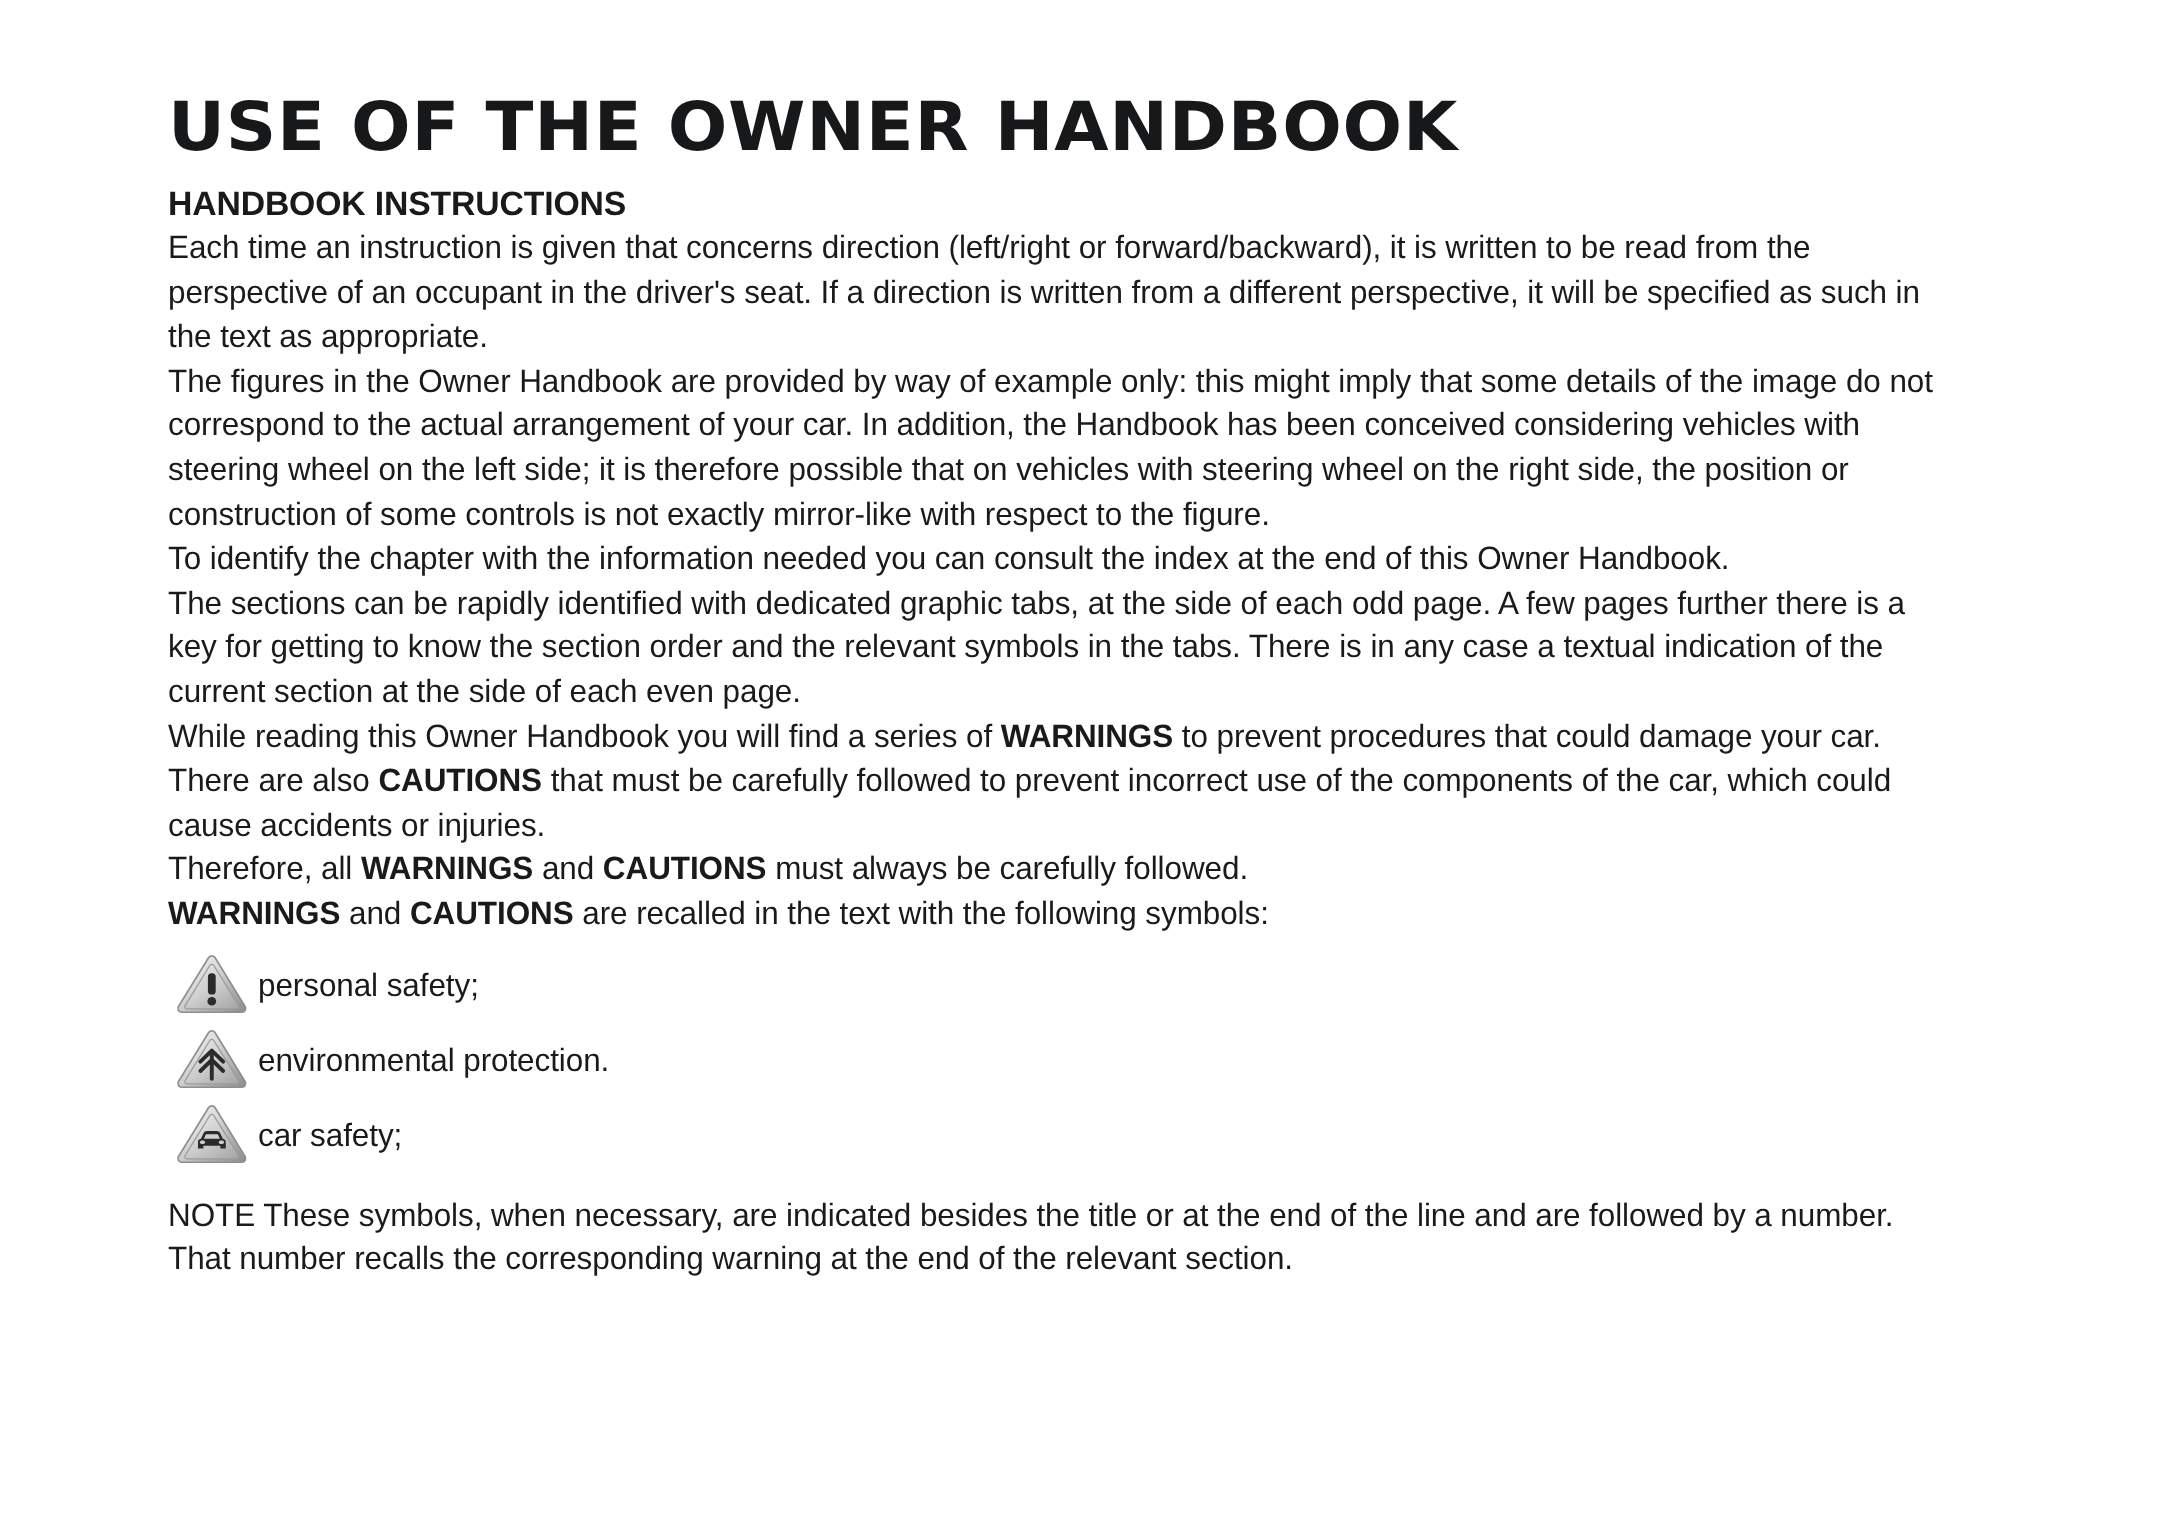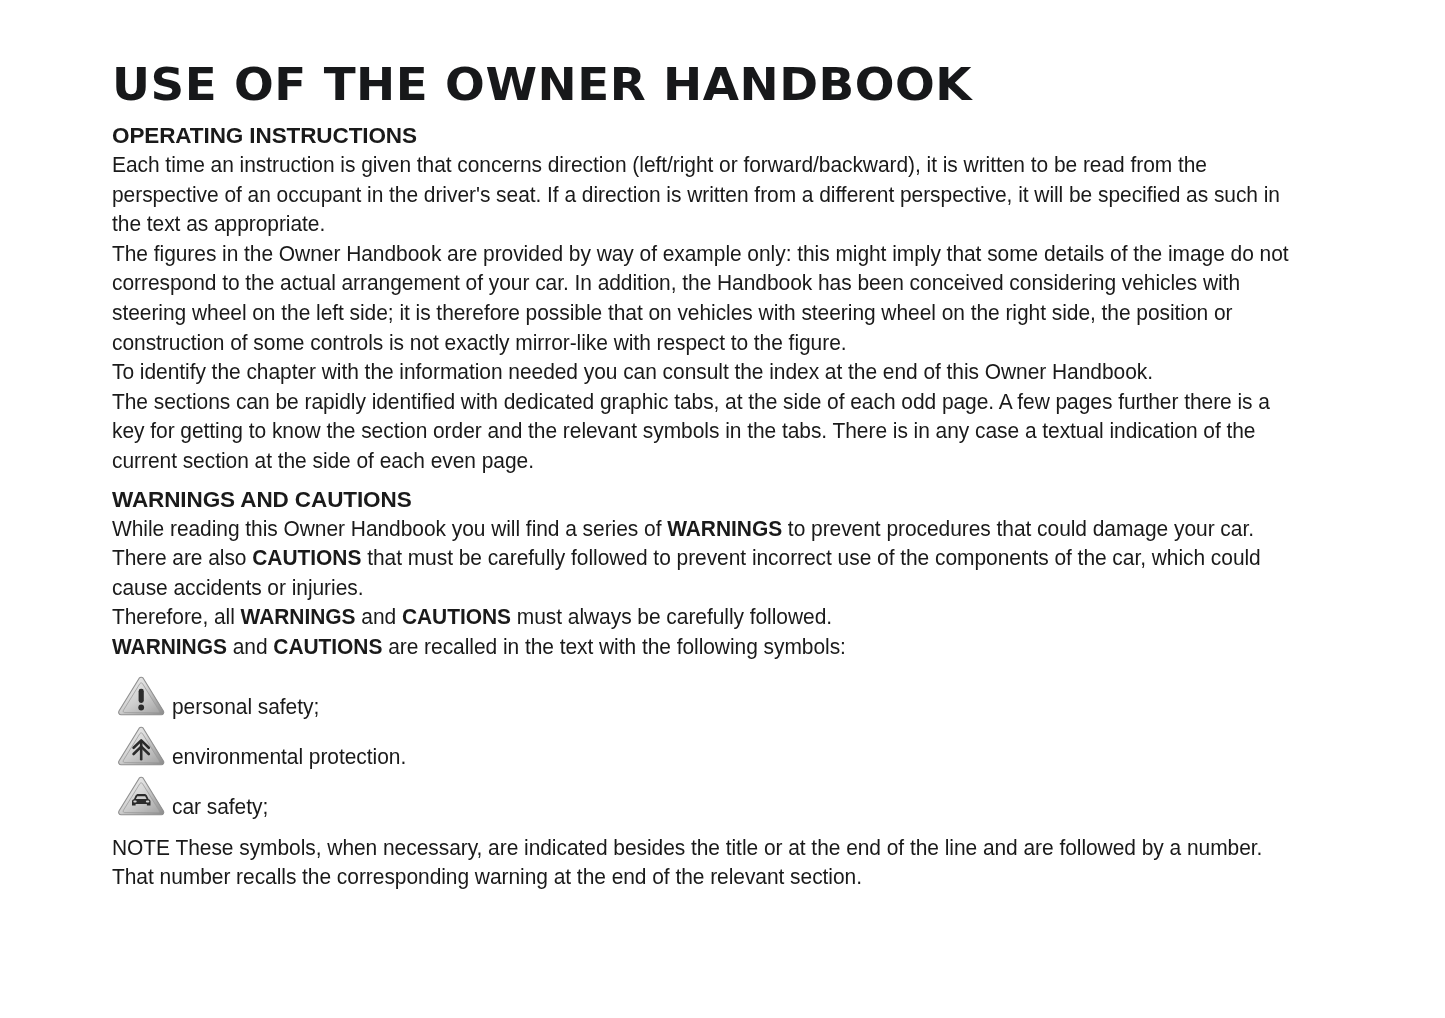--- a/index.html
+++ b/index.html
@@ -80,21 +80,21 @@
 
   
   .symbol-list {
     margin: 7px 0 0 0;
     padding: 0;
     list-style: none;
   }
 
   .symbol-row {
     display: flex;
-    align-items: flex-end;
+    align-items: center;
     height: 50px;
   }
 
   .symbol-figure {
     width: 56px;
     min-width: 56px;
     height: 46px;
     margin-left: 4px;
     display: flex;
     align-items: center;
@@ -116,31 +116,30 @@
   }
 </style>
 </head>
 <body>
 
 <div class="page">
   <div class="content">
 
     <h1 class="page-title">USE OF THE OWNER HANDBOOK</h1>
 
-    <h2 class="section-heading">OPERATING INSTRUCTIONS</h2>
+    <h2 class="section-heading">HANDBOOK INSTRUCTIONS</h2>
 
     <p class="para">Each time an instruction is given that concerns direction (left/right or forward/backward), it is written to be read from the perspective of an occupant in the driver's seat. If a direction is written from a different perspective, it will be specified as such in the text as appropriate.</p>
 
     <p class="para">The figures in the Owner Handbook are provided by way of example only: this might imply that some details of the image do not correspond to the actual arrangement of your car. In addition, the Handbook has been conceived considering vehicles with steering wheel on the left side; it is therefore possible that on vehicles with steering wheel on the right side, the position or construction of some controls is not exactly mirror-like with respect to the figure.</p>
 
     <p class="para">To identify the chapter with the information needed you can consult the index at the end of this Owner Handbook.</p>
 
     <p class="para">The sections can be rapidly identified with dedicated graphic tabs, at the side of each odd page. A few pages further there is a key for getting to know the section order and the relevant symbols in the tabs. There is in any case a textual indication of the current section at the side of each even page.</p>
 
-    <h2 class="section-heading spaced">WARNINGS AND CAUTIONS</h2>
 
     <p class="para"><span>While reading this Owner Handbook you will find a series of </span><b>WARNINGS</b><span> to prevent procedures that could damage your car. There are also </span><b>CAUTIONS</b><span> that must be carefully followed to prevent incorrect use of the components of the car, which could cause accidents or injuries.</span></p>
 
     <p class="para"><span>Therefore, all </span><b>WARNINGS</b><span> and </span><b>CAUTIONS</b><span> must always be carefully followed.</span></p>
 
     <p class="para"><b>WARNINGS</b><span> and </span><b>CAUTIONS</b><span> are recalled in the text with the following symbols:</span></p>
 
     <ul class="symbol-list">
 
       <li class="symbol-row">

